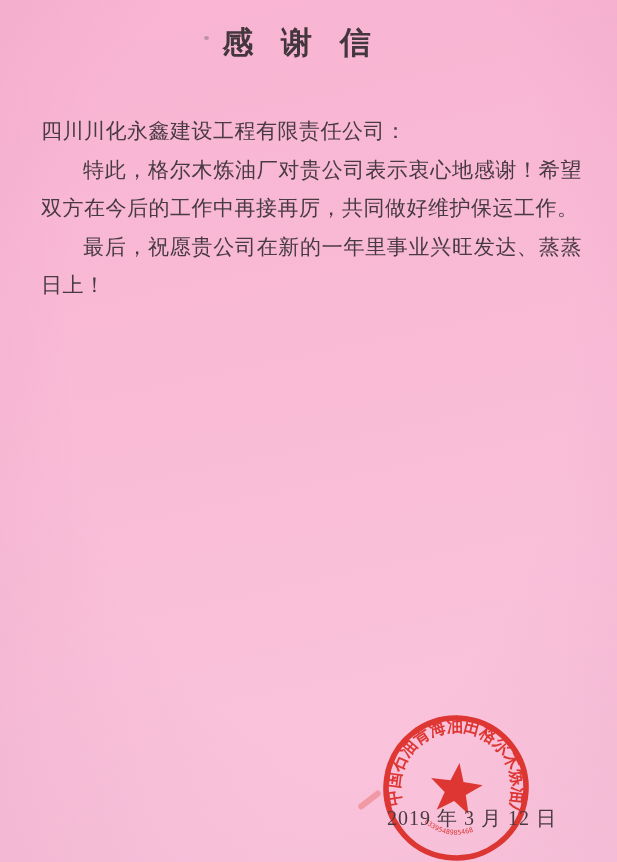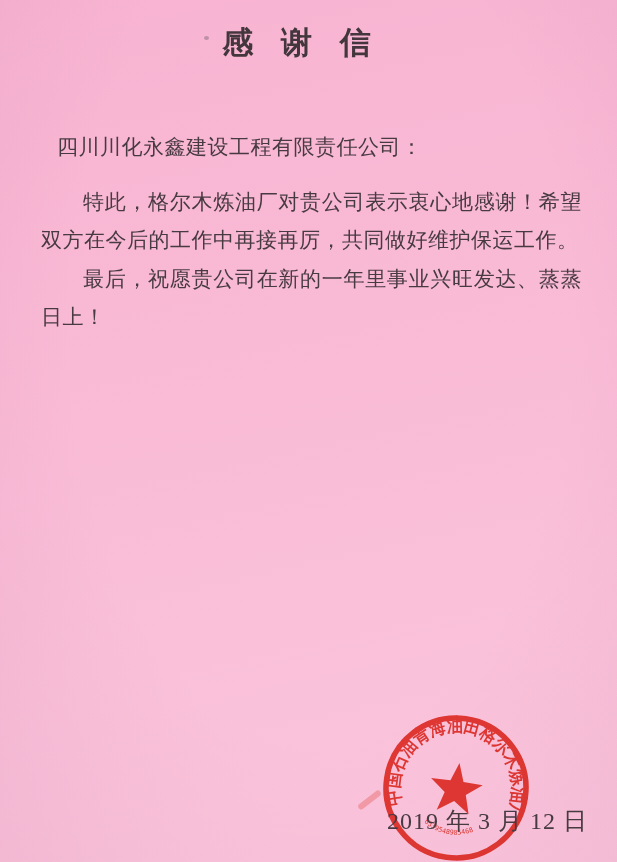--- a/index.html
+++ b/index.html
@@ -27,30 +27,30 @@
     letter-spacing:10px;
     color:#43363d;
   }
   .content{
     position:absolute;top:112px;left:41px;right:35px;
     font-size:21px;line-height:38.6px;
     text-align:justify;
     text-justify:inter-ideograph;
     letter-spacing:0.5px;
   }
-  .salutation{margin:16px;}
+  .salutation{margin:0;}
   .content p.para{margin:0;text-indent:2em;}
   .signature{
     position:absolute;top:764px;left:398px;
     font-size:22px;letter-spacing:2px;
     z-index:3;
   }
   .sig-date{
     position:absolute;top:805px;left:387px;
-    font-size:24px;letter-spacing:1px;
+    font-size:20px;letter-spacing:1px;
     z-index:3;
   }
   .stamp{
     position:absolute;top:714px;left:382px;
     width:148px;height:148px;
     transform:rotate(8deg);
     opacity:0.93;
     mix-blend-mode:multiply;
     z-index:2;
   }

